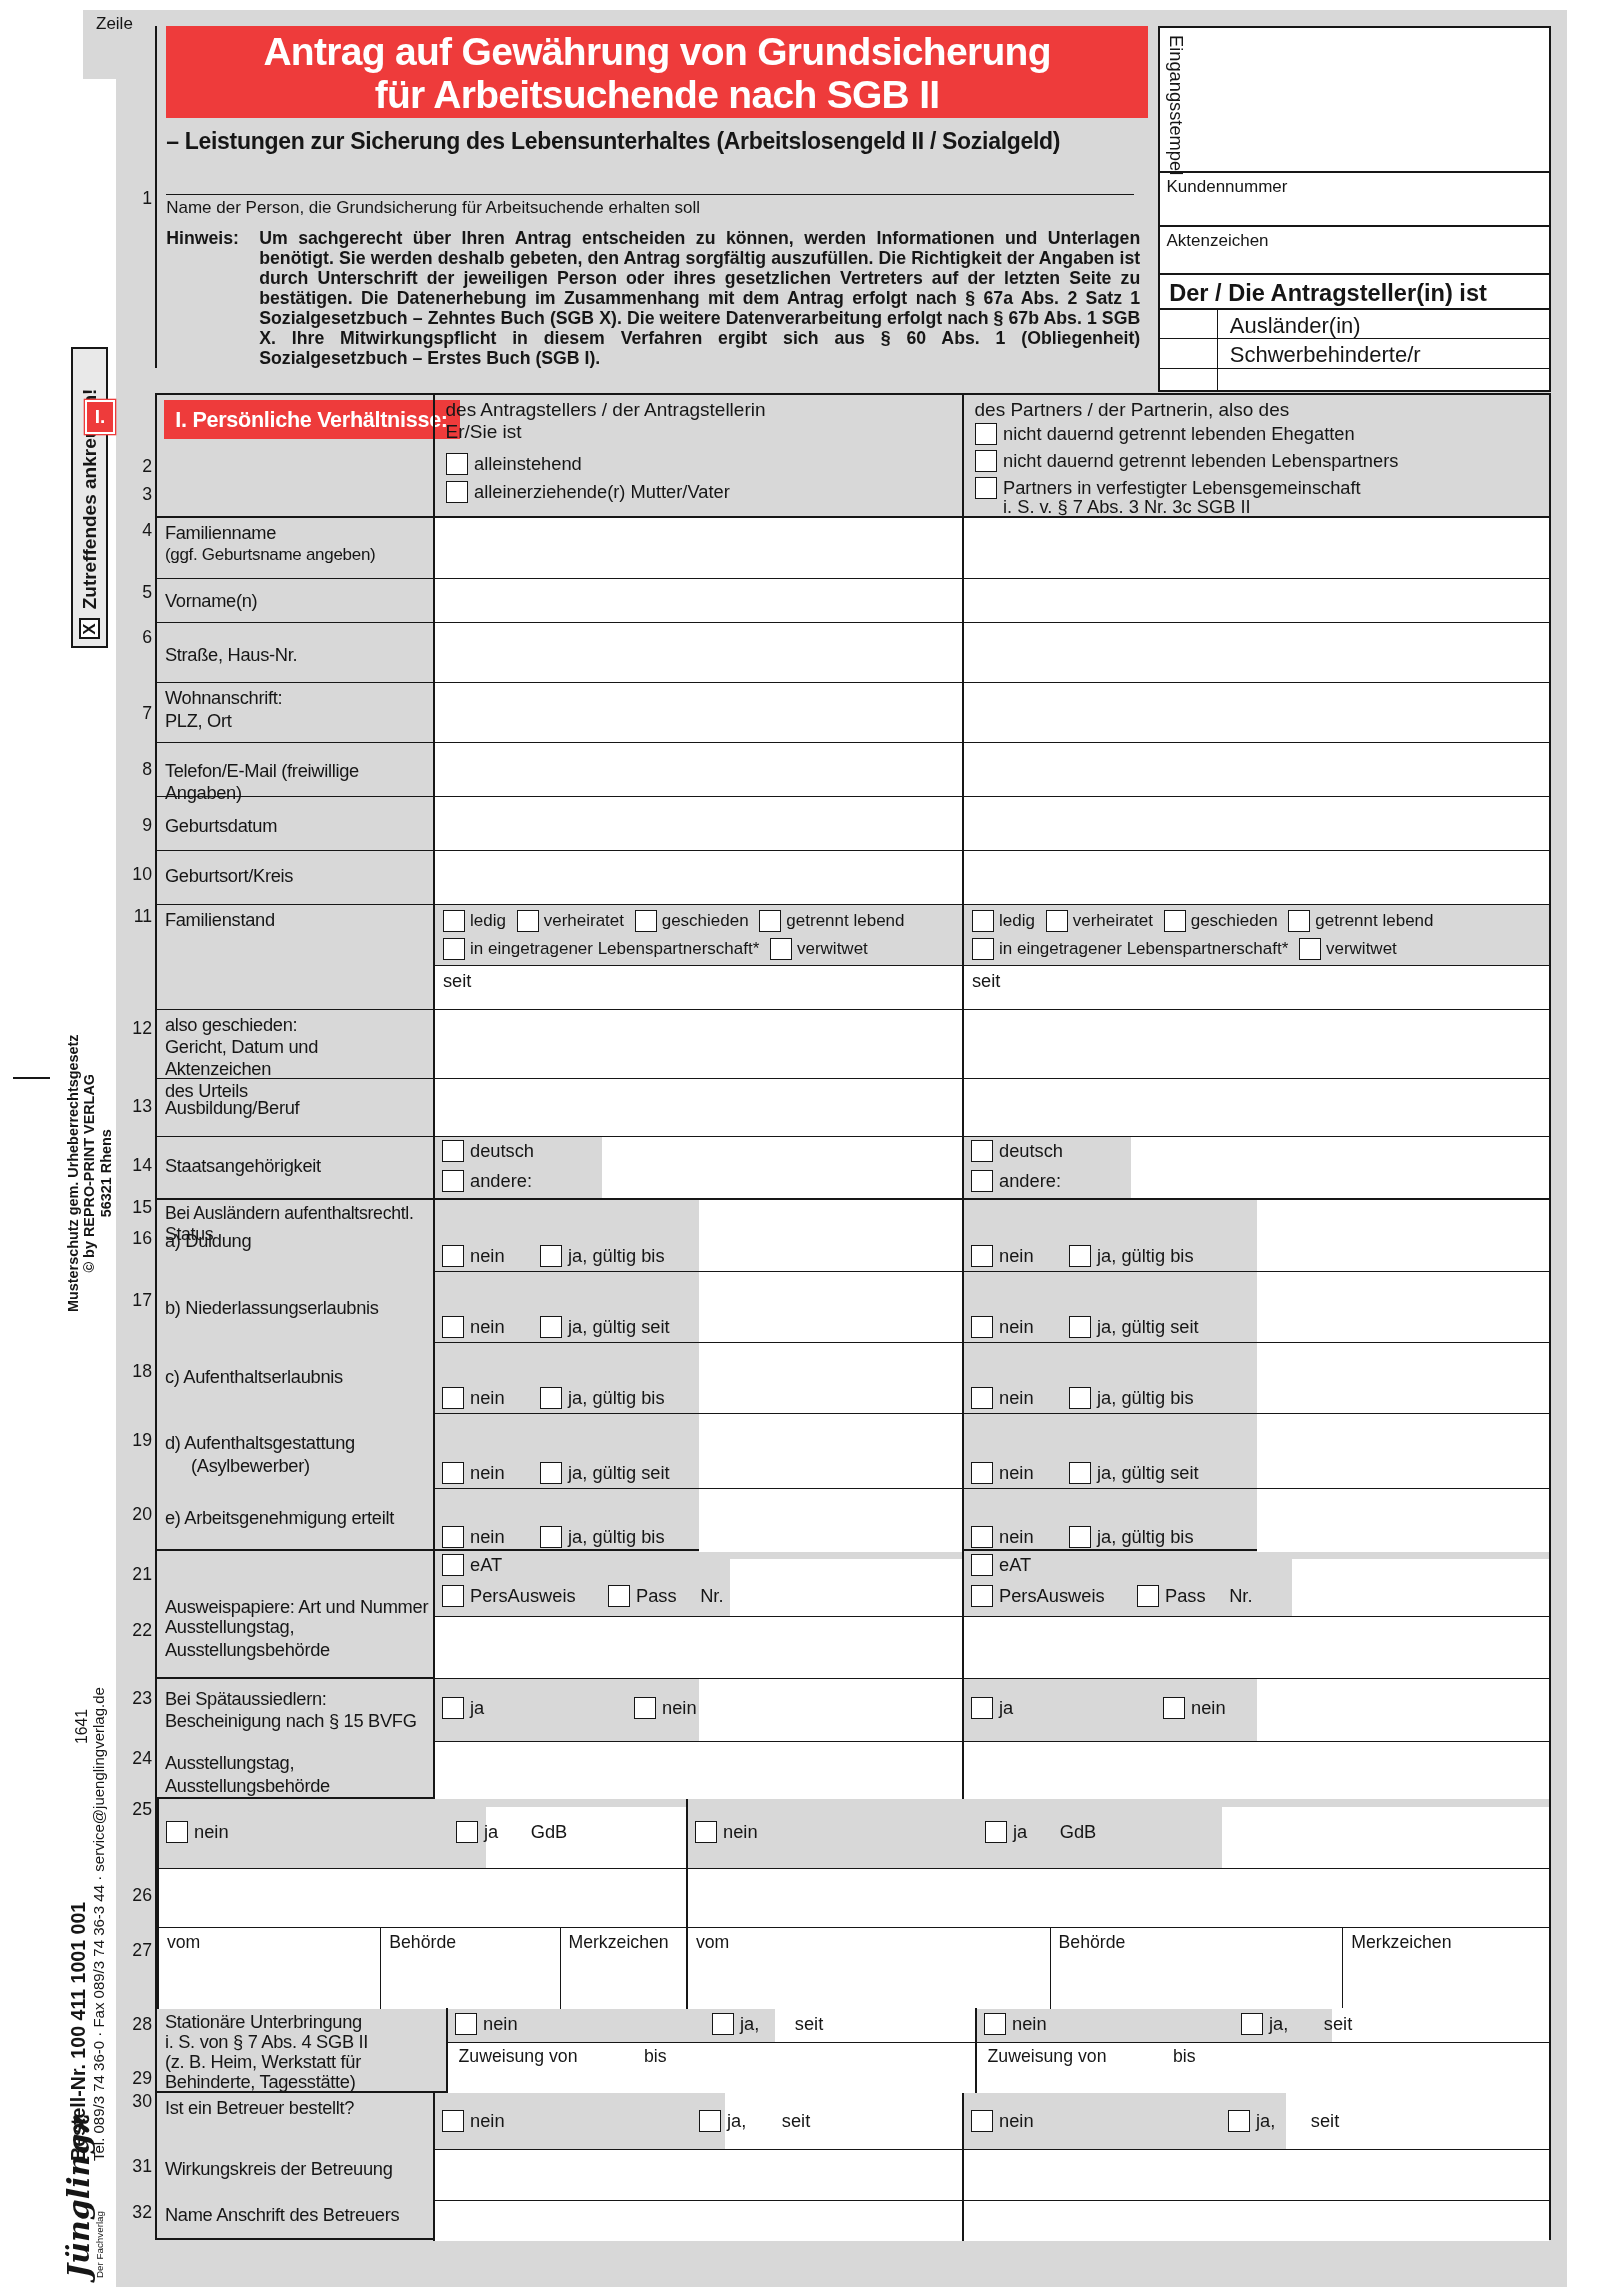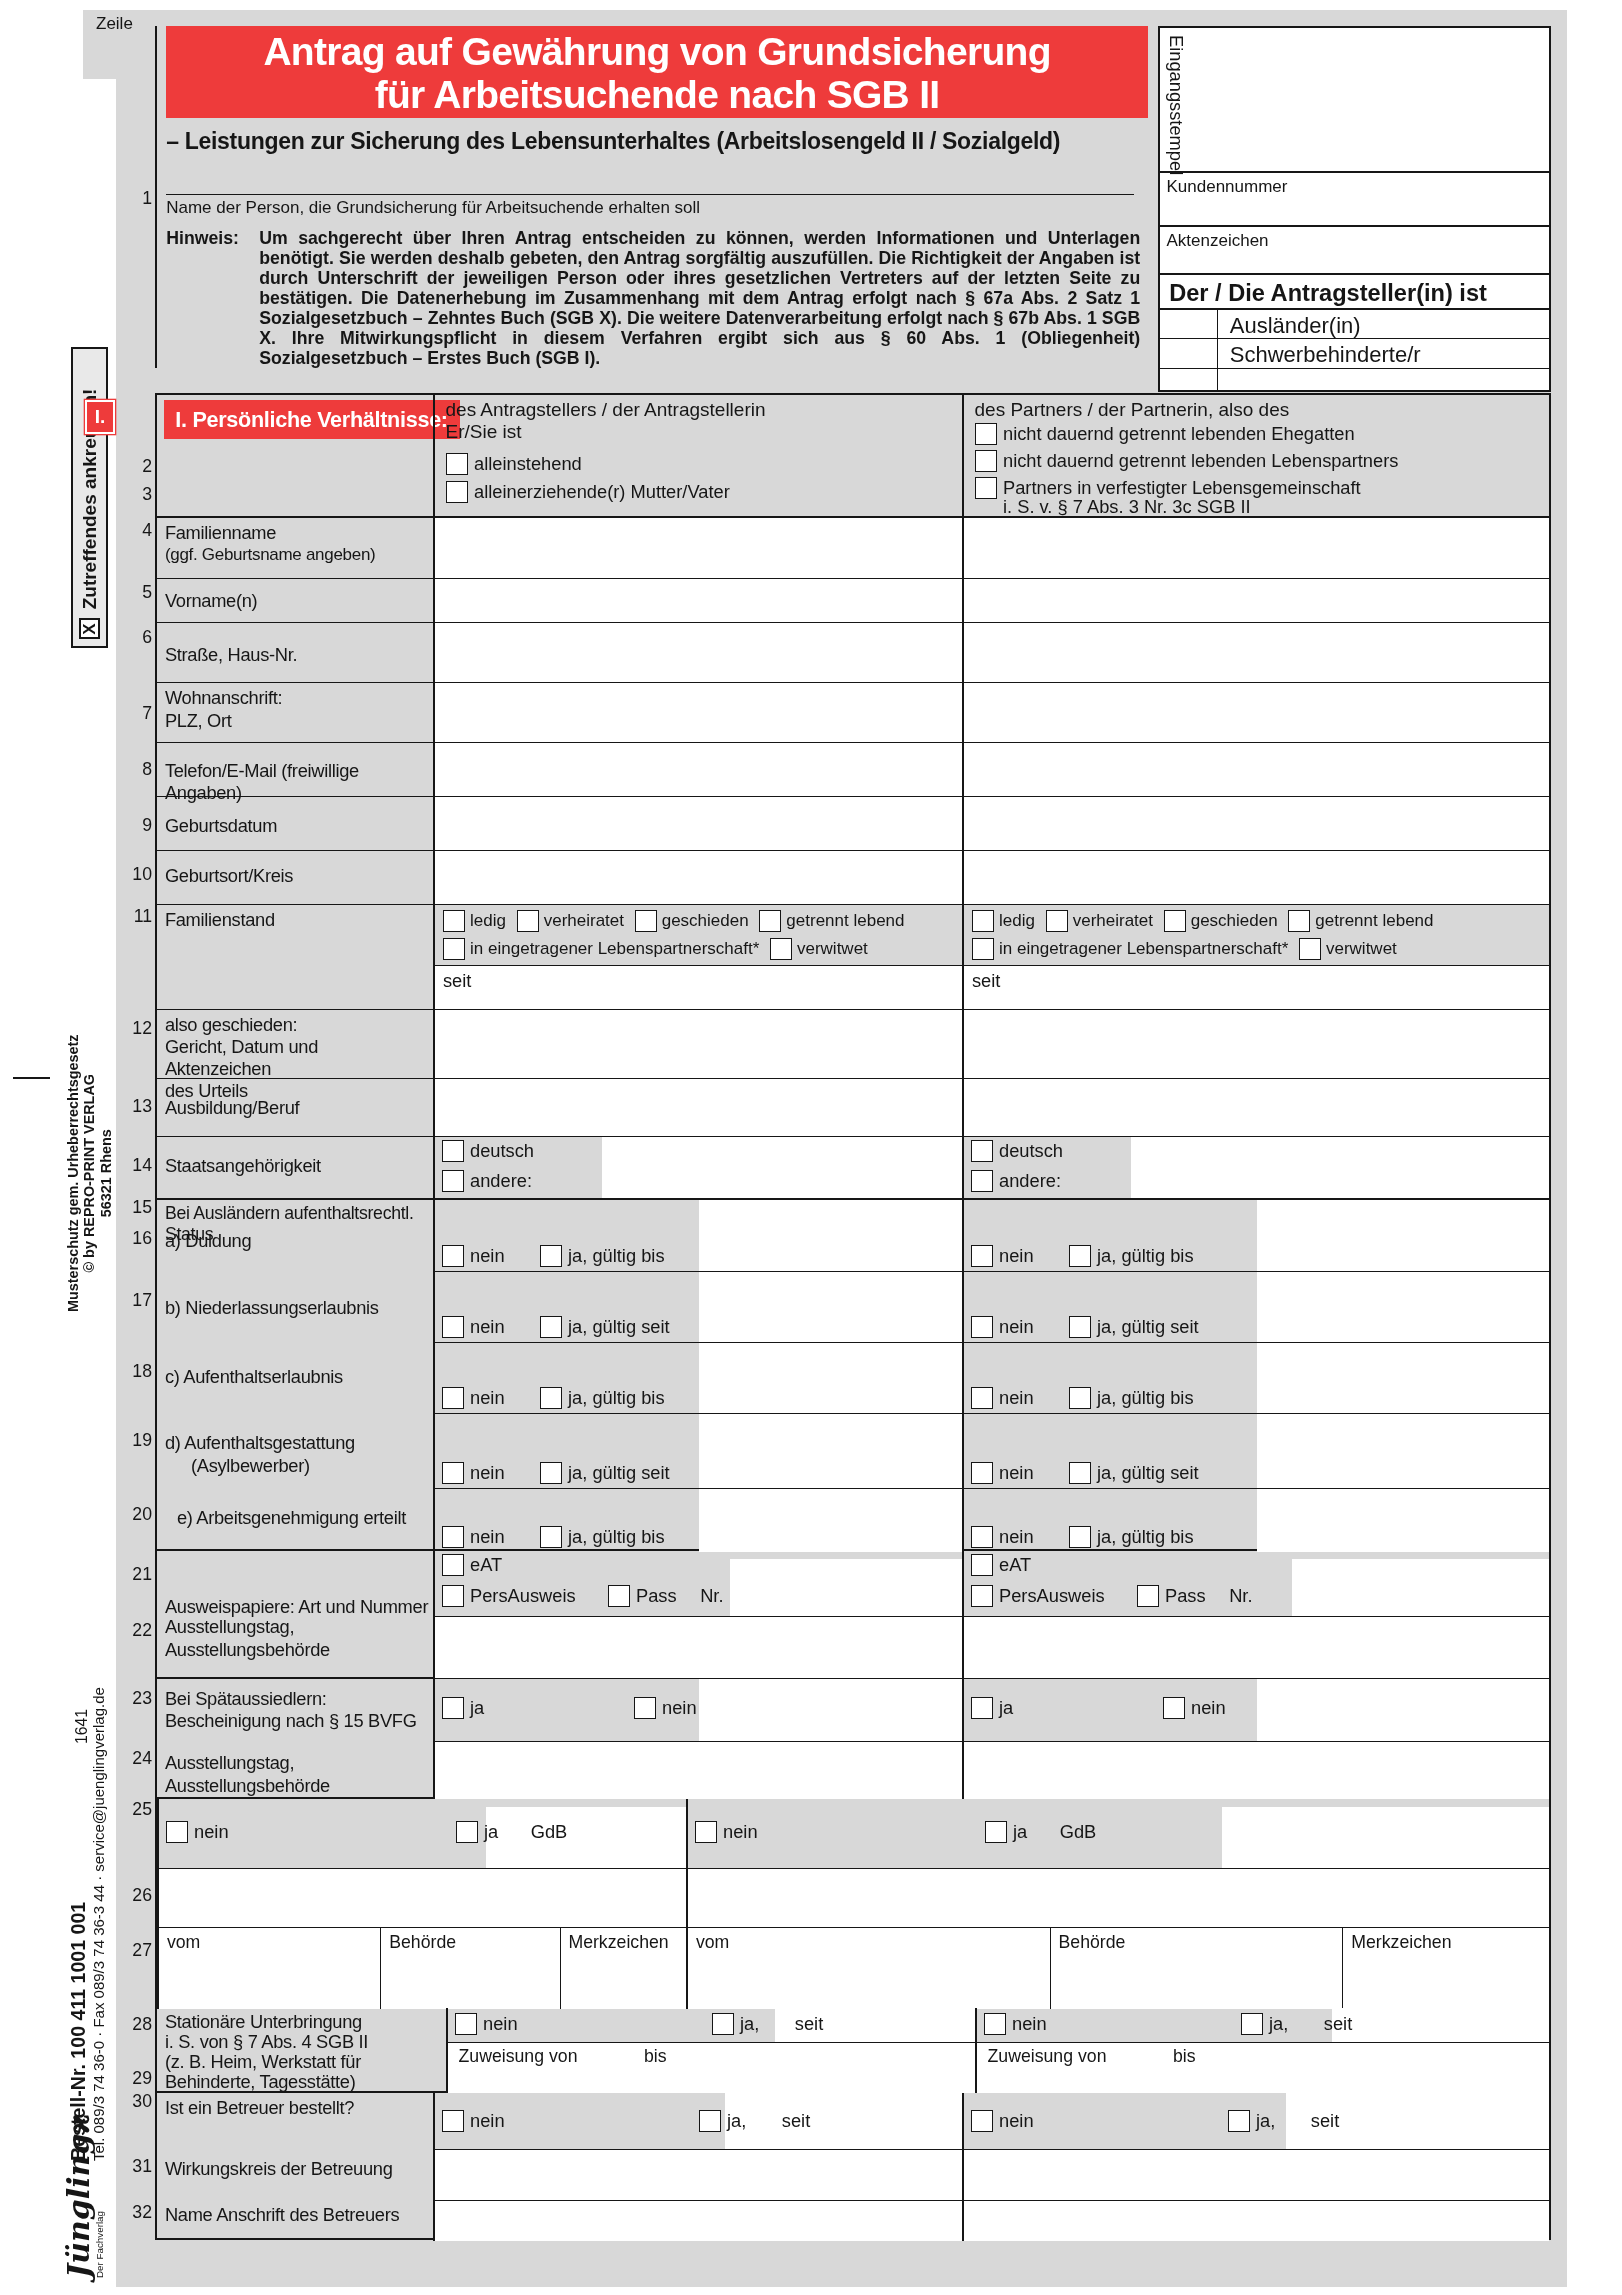--- a/index.html
+++ b/index.html
@@ -378,21 +378,21 @@
     </div>
 
     <div class="g thick" style="height:351px;">
       <div class="lc">
         <span class="abslbl" style="top:2.6px;font-size:17.7px;">Bei Ausländern aufenthaltsrechtl. Status</span>
         <span class="abslbl" style="top:30px;">a) Duldung</span>
         <span class="abslbl" style="top:97px;">b) Niederlassungserlaubnis</span>
         <span class="abslbl" style="top:166px;">c) Aufenthaltserlaubnis</span>
         <span class="abslbl" style="top:232px;">d) Aufenthaltsgestattung</span>
         <span class="abslbl" style="top:255px;left:34px;">(Asylbewerber)</span>
-        <span class="abslbl" style="top:307px;margin-left:12px;">e) Arbeitsgenehmigung erteilt</span>
+        <span class="abslbl" style="top:307px;">e) Arbeitsgenehmigung erteilt</span>
       </div>
       <div class="ccol">
         <div class="crow first" style="height:71px;">
           <div class="ac">
               <div class="winput" style="left:50%;top:0;right:0;bottom:0;"></div>
             <span class="opt" style="left:6.5px;bottom:3.9px;">
                 <span class="cb"></span>
                 <span style="width:63px;">nein</span>
                 <span class="cb"></span>
                 <span>ja, gültig bis</span>

